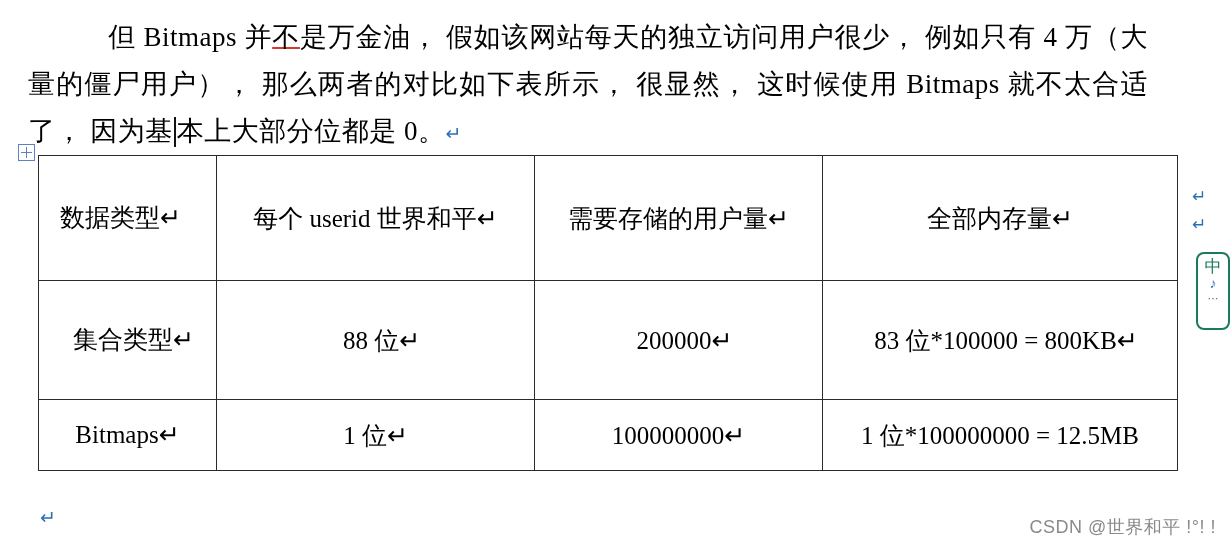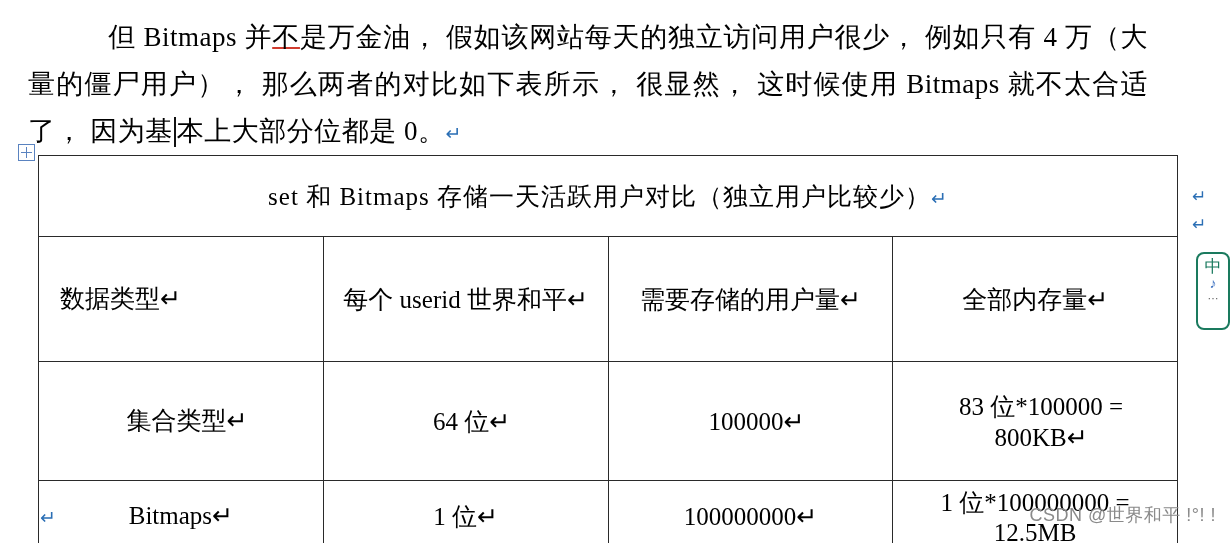--- a/index.html
+++ b/index.html
@@ -153,21 +153,21 @@
   .margin-pilcrow {
     position: absolute;
     color: #2b6fb5;
     font-size: 17px;
   }
 
   
   .watermark {
     position: absolute;
     right: 14px;
-    bottom: 16px;
+    bottom: 4px;
     font-size: 18px;
     color: #8a8a8a;
     font-family: "Liberation Sans", sans-serif;
     letter-spacing: 0.5px;
   }
 
   
   .bottom-pilcrow {
     position: absolute;
     left: 40px;
@@ -183,35 +183,30 @@
   <span class="indent"></span><span>但 Bitmaps 并</span><span class="strike-u">不</span><span>是万金油， 假如该网站每天的独立访问用户很少， 例如只有 4</span>
   <span>万（大量的僵尸用户）， 那么两者的对比如下表所示， 很显然， 这时候使用</span>
   <span>Bitmaps 就不太合适了， 因为基</span><span class="text-caret"></span><span>本上大部分位都是 0。</span><span class="pilcrow">↵</span>
 </div>
 
 <div class="table-handle"></div>
 
 <div class="table-wrap">
   <table class="doc-table">
     <tbody>
-        <tr>
-      <td class="caption-cell" colspan="4">
-        <span>set 和 Bitmaps 存储一天活跃用户对比（独立用户比较少）</span><span class="pilcrow">↵</span>
-      </td>
-    </tr>
     <tr>
       <td class="hdr left-label" style="width:150px">数据类型↵</td>
       <td class="hdr" style="width:305px">每个 userid 世界和平↵</td>
       <td class="hdr" style="width:275px">需要存储的用户量↵</td>
       <td class="hdr">全部内存量↵</td>
     </tr>
     <tr class="row-set">
       <td class="body-left">集合类型↵</td>
-      <td>64 位↵</td>
-      <td>100000↵</td>
+      <td>88 位↵</td>
+      <td>200000↵</td>
       <td>83 位*100000 = 800KB↵</td>
     </tr>
     <tr class="row-bitmaps">
       <td class="body-left">Bitmaps↵</td>
       <td>1 位↵</td>
       <td>100000000↵</td>
       <td>1 位*100000000 = 12.5MB</td>
     </tr>
   </tbody>
     </table>

